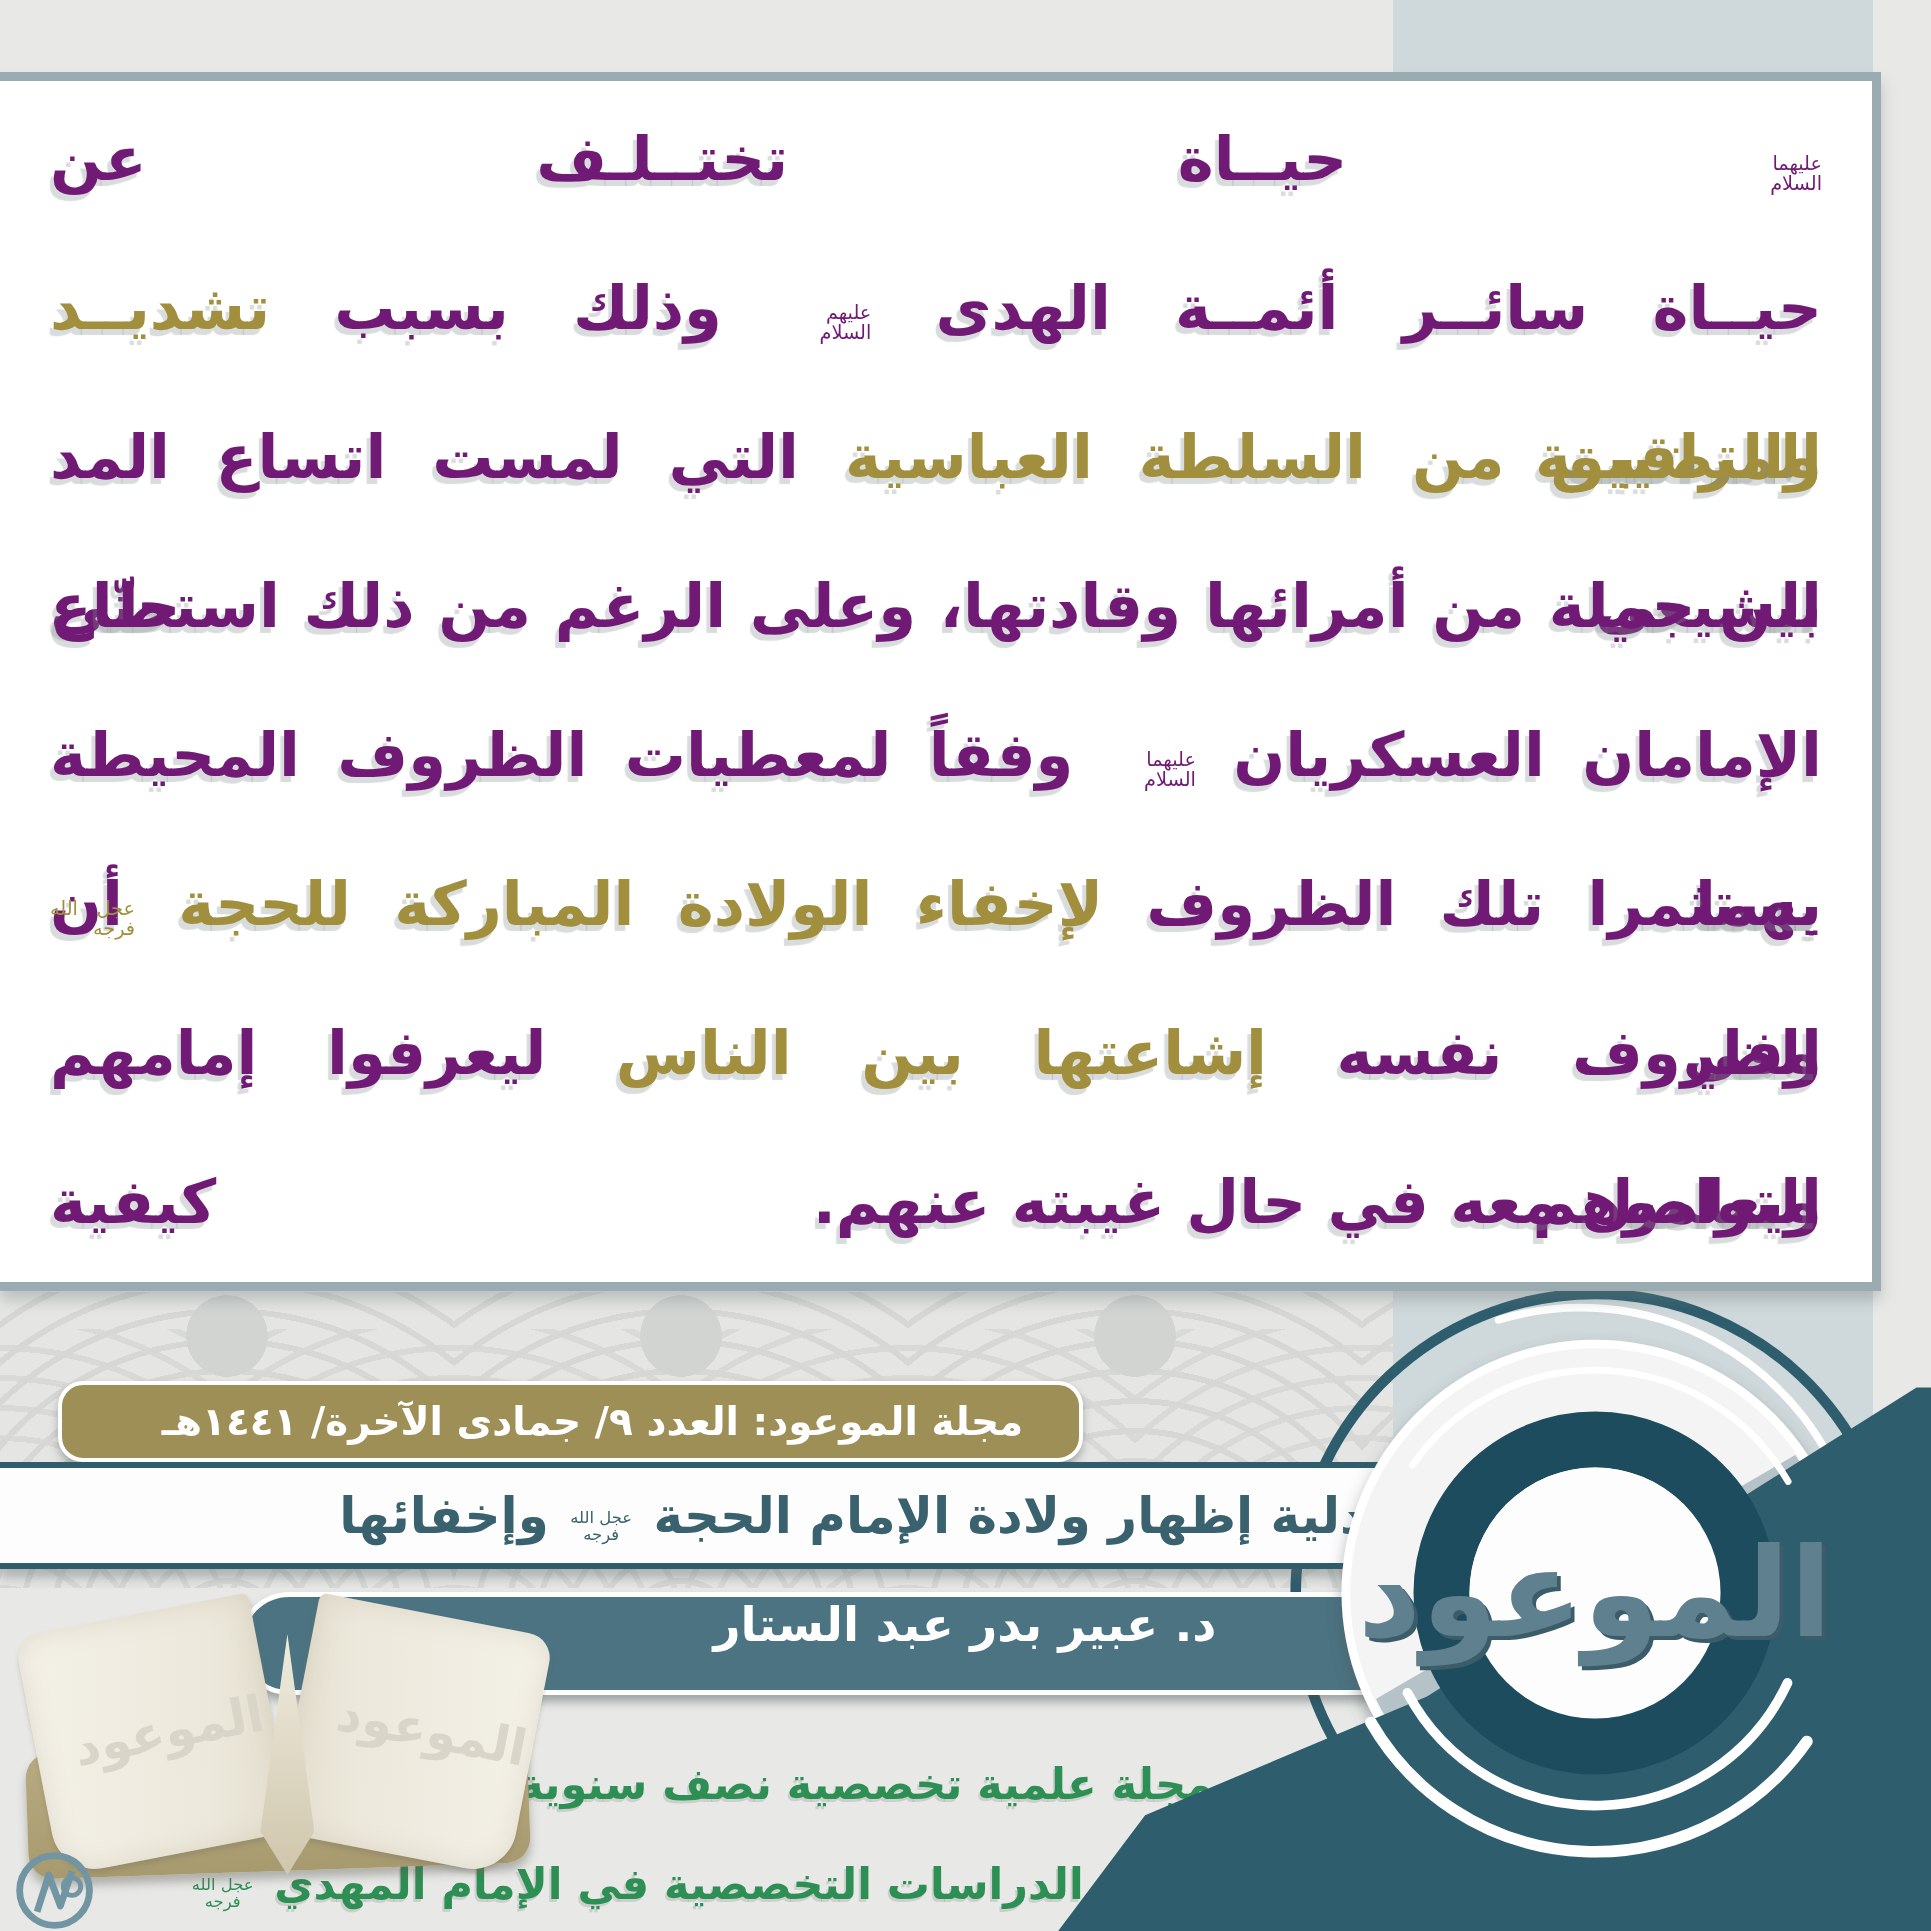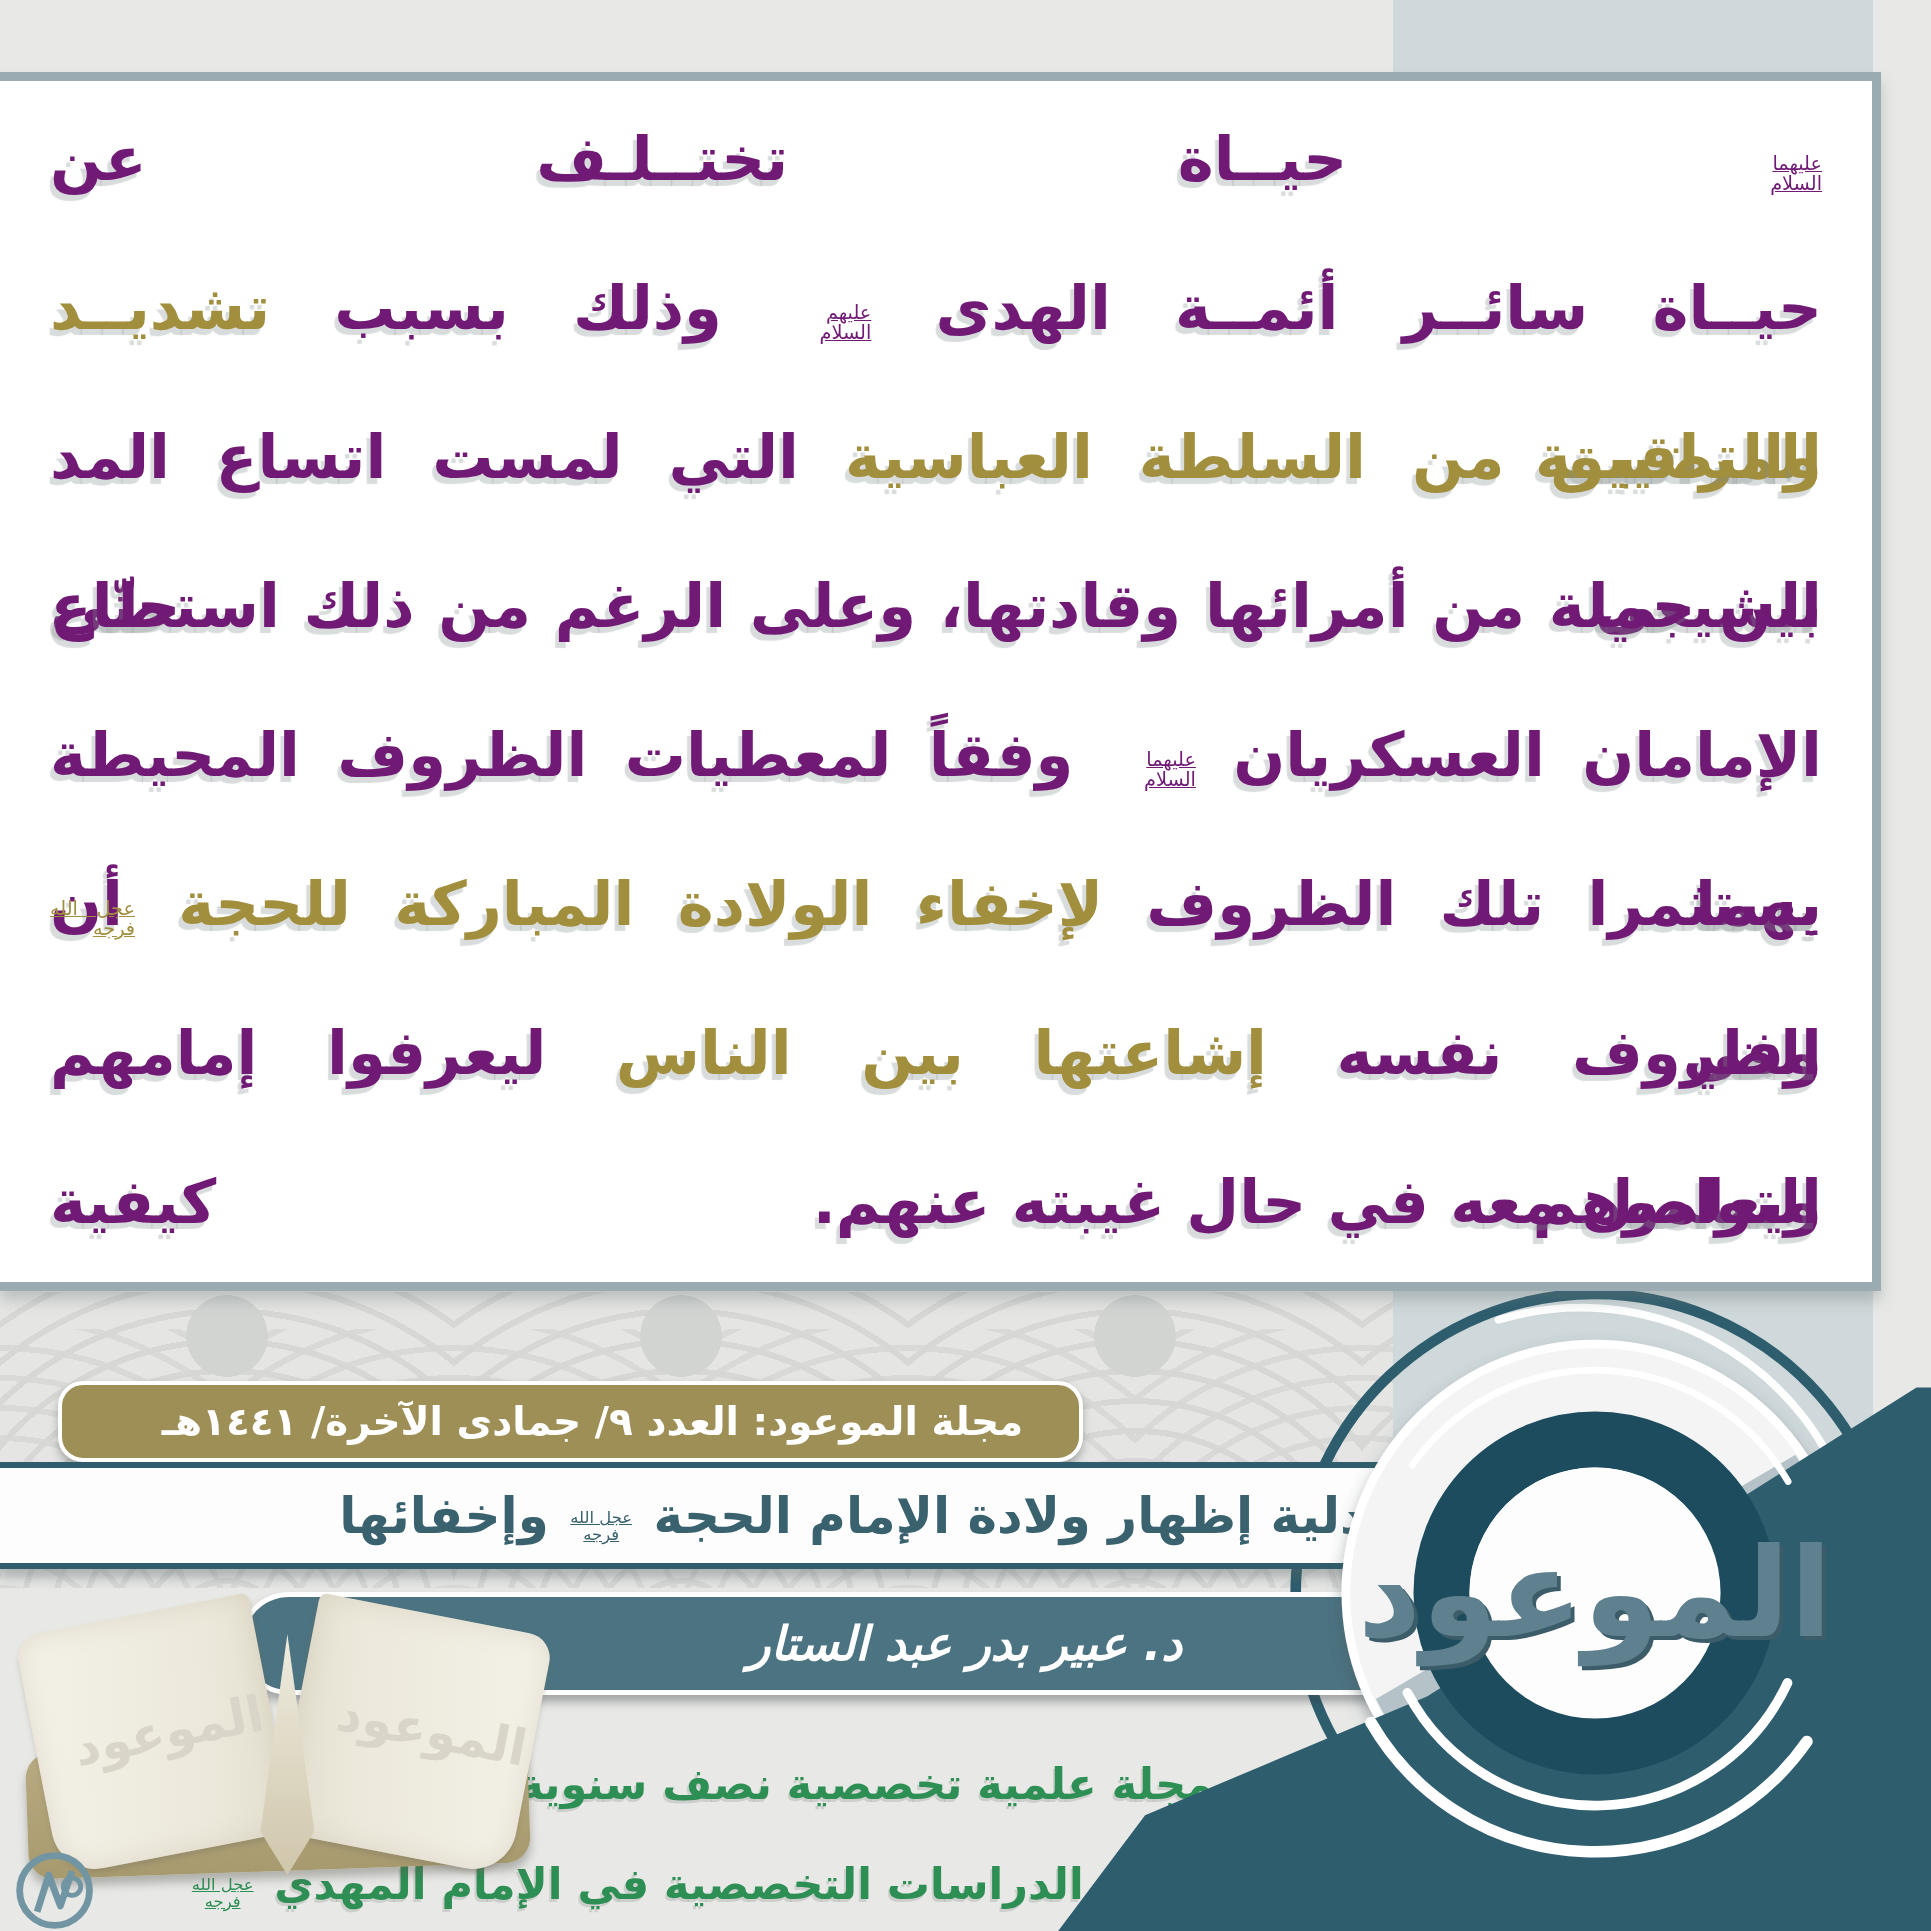--- a/index.html
+++ b/index.html
@@ -43,21 +43,20 @@
     text-shadow:-3.9px 5.8px 1px rgba(130,140,138,.30);
   }
   .tline.end{text-align-last:right;}
   .c-teal{color:#701a75;}
   .c-olive{color:#a28f3e;}
   .c-green{color:#2e8f55;}
   .seal{
     display:inline-block;font-size:19.3px;font-weight:400;line-height:1;
     width:85px;text-align:center;vertical-align:-9.7px;text-shadow:none;
     letter-spacing:0;
-    text-decoration:underline;
   }
   .seal small{display:block;font-size:19.3px;line-height:1.02;}
 
   
   .issue-banner{
     left:58px;top:1381px;width:1025px;height:81px;box-sizing:border-box;
     background:#9e8f56;border:4.8px solid #ffffff;border-radius:25px;
     z-index:5;display:flex;align-items:center;justify-content:center;
     box-shadow:0 5.8px 8.7px rgba(80,85,80,.4);
     padding-left:44px;
@@ -71,22 +70,22 @@
     padding-right:198px;box-shadow:0 8.7px 9.7px rgba(90,100,100,.38);
     direction:rtl;
   }
   .title-band .t{color:#3a626e;font-size:50px;font-weight:bold;white-space:nowrap;}
   .title-band .seal{width:70px;font-size:16.4px;vertical-align:-7.7px;}
   .title-band .seal small{font-size:16.4px;}
 
   .author-band{
     left:238px;top:1592px;width:1357px;height:103px;box-sizing:border-box;
     background:#4b7381;border:5.8px solid #ffffff;border-radius:52px;
-    z-index:5;display:flex;align-items:center;justify-content:center;
-    padding-left:97px;box-shadow:0 6.8px 9.7px rgba(60,70,70,.42);font-style:italic;
+    z-index:5;display:flex;justify-content:center;
+    padding-left:97px;box-shadow:0 6.8px 9.7px rgba(60,70,70,.42);
   }
   .author-band span{color:#ffffff;font-size:47px;font-weight:bold;white-space:nowrap;}
 
   .tagline{
     z-index:5;color:#2e8f55;font-weight:bold;font-size:43px;text-align:center;
     direction:rtl;white-space:nowrap;text-shadow:-1.9px 2.9px 0 rgba(120,130,125,.25);
   }
   .tagline .seal{width:73px;font-size:16.4px;vertical-align:-7.7px;text-shadow:none;}
   .tagline .seal small{font-size:16.4px;}
   .tagline-1{left:241px;top:1759px;width:1043px;}

